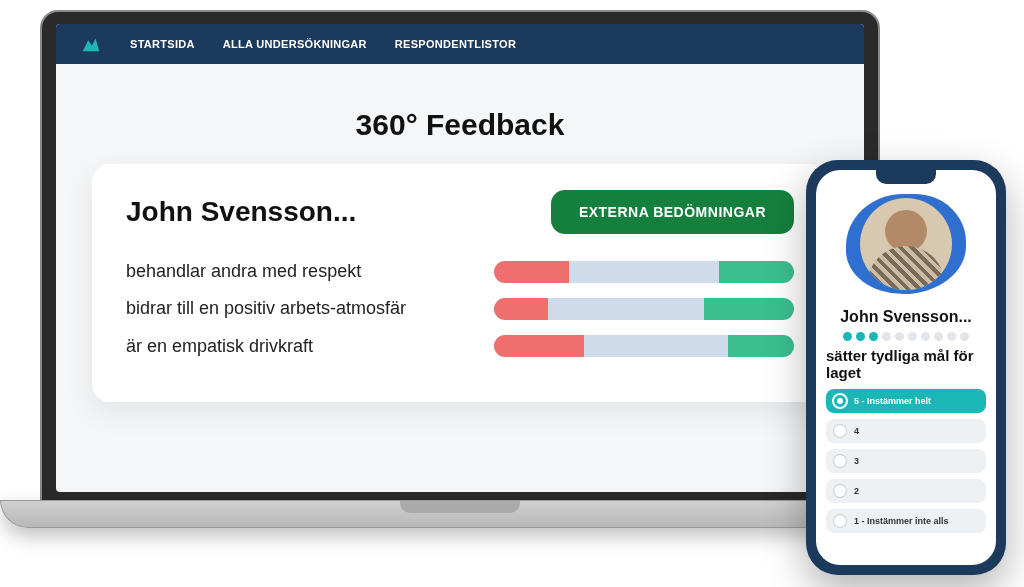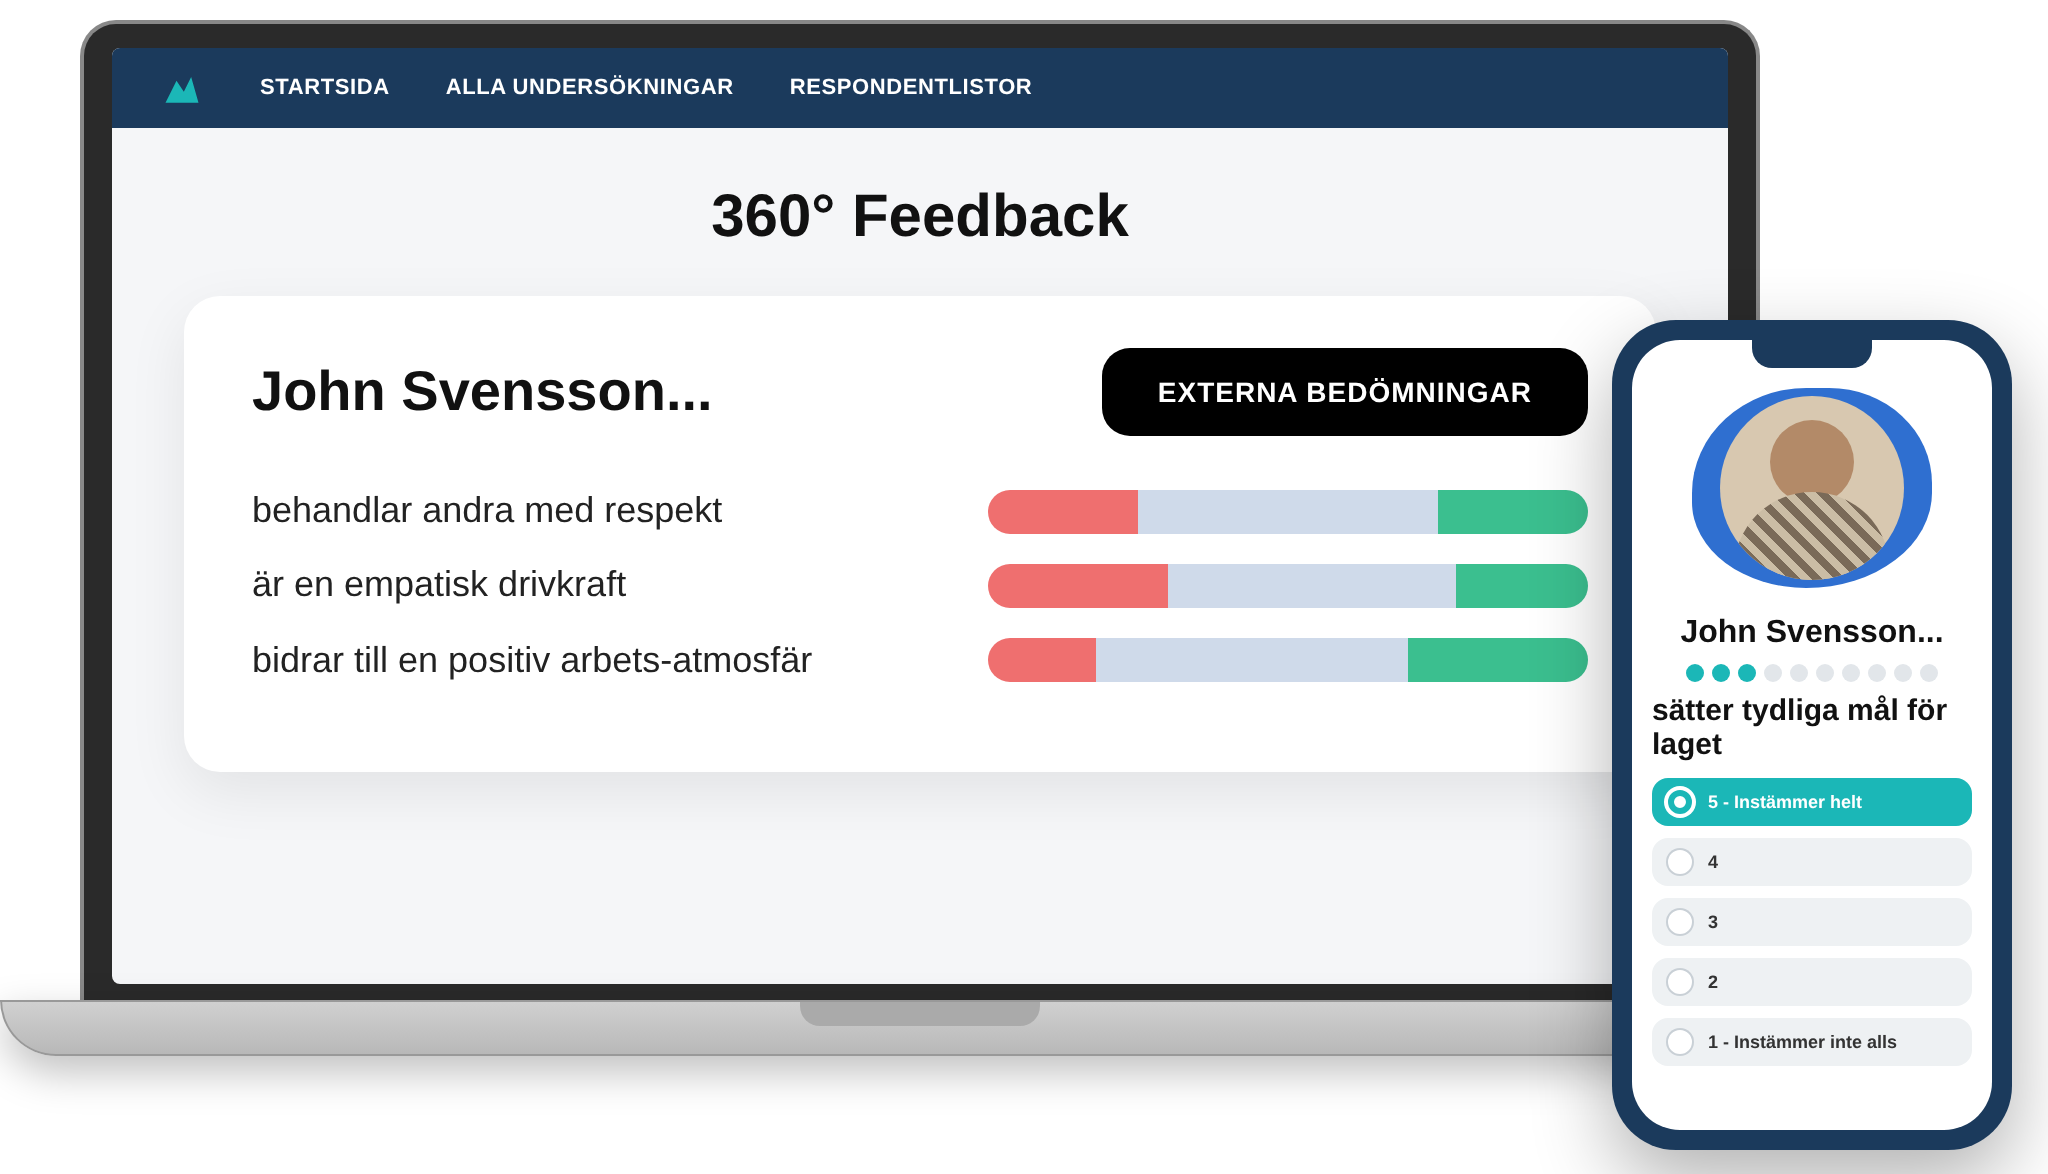--- a/index.html
+++ b/index.html
@@ -12,26 +12,26 @@
     .laptop-base { width: 920px; height: 28px; margin-left: -40px; background: linear-gradient(#d0d0d0, #b8b8b8); border-radius: 0 0 40px 40px; border: 1px solid #999; position: relative; box-shadow: 0 8px 20px rgba(0,0,0,.25); }
     .laptop-notch { position: absolute; left: 50%; transform: translateX(-50%); top: 0; width: 120px; height: 12px; background: #aaa; border-radius: 0 0 10px 10px; }
 
     
     .navbar { height: 40px; background: #1b3a5c; display: flex; align-items: center; padding: 8px 24px; gap: 28px; }
     .logo { width: 22px; height: 22px; position: relative; }
     .logo svg { width: 100%; height: 100%; }
     .nav-link { color: #fff; font-size: 11px; font-weight: 700; letter-spacing: .3px; }
 
     
-    .page-title { text-align: center; font-size: 30px; font-weight: 800; color: #111; margin: 28px 0 22px; }
+    .page-title { text-align: center; font-size: 30px; font-weight: 800; color: #111; margin: 44px 0 22px; }
 
     .card { background: #fff; border-radius: 18px; margin: 0 36px; padding: 26px 34px 30px; box-shadow: 0 10px 30px rgba(0,0,0,.08); }
     .card-header { display: flex; justify-content: space-between; align-items: center; margin-bottom: 26px; gap: 20px; }
     .card-title { font-size: 28px; font-weight: 800; color: #111; }
-    .badge-btn { background: #000000; color: #fff; font-weight: 800; letter-spacing: .5px; font-size: 14px; padding: 14px 28px; border-radius: 14px; }
+    .badge-btn { background: #15803d; color: #fff; font-weight: 800; letter-spacing: .5px; font-size: 14px; padding: 14px 28px; border-radius: 14px; }
 
     .criteria-row { display: flex; align-items: center; justify-content: space-between; margin: 14px 0; }
     .criteria-label { font-size: 18px; color: #222; flex: 1; line-height: 1.3; }
     .bar { width: 300px; height: 22px; border-radius: 12px; display: flex; overflow: hidden; }
     .seg-red { background: #ef6f6f; }
     .seg-mid { background: #cfdaea; }
     .seg-green { background: #3bbf8f; }
 
     
     .phone { position: absolute; right: 18px; top: 160px; width: 200px; height: 415px; background: #1b3a5c; border-radius: 32px; padding: 10px; box-shadow: 0 16px 40px rgba(0,0,0,.3); }
@@ -86,33 +86,33 @@
         <div id="criteria-list">
             <div class="criteria-row">
               <div class="criteria-label">behandlar andra med respekt</div>
               <div class="bar">
                 <div class="seg-red" style="width: 25%;"></div>
                 <div class="seg-mid" style="width: 50%;"></div>
                 <div class="seg-green" style="width: 25%;"></div>
               </div>
             </div>
             <div class="criteria-row">
+              <div class="criteria-label">bidrar till en positiv arbets-atmosfär</div>
+              <div class="bar">
+                <div class="seg-red" style="width: 18%;"></div>
+                <div class="seg-mid" style="width: 52%;"></div>
+                <div class="seg-green" style="width: 30%;"></div>
+              </div>
+            </div>
+            <div class="criteria-row">
               <div class="criteria-label">är en empatisk drivkraft</div>
               <div class="bar">
                 <div class="seg-red" style="width: 30%;"></div>
                 <div class="seg-mid" style="width: 48%;"></div>
                 <div class="seg-green" style="width: 22%;"></div>
-              </div>
-            </div>
-            <div class="criteria-row">
-              <div class="criteria-label">bidrar till en positiv arbets-atmosfär</div>
-              <div class="bar">
-                <div class="seg-red" style="width: 18%;"></div>
-                <div class="seg-mid" style="width: 52%;"></div>
-                <div class="seg-green" style="width: 30%;"></div>
               </div>
             </div>
           </div>
       </div>
 
     </div>
   </div>
   <div class="laptop-base">
     <div class="laptop-notch"></div>
   </div>

